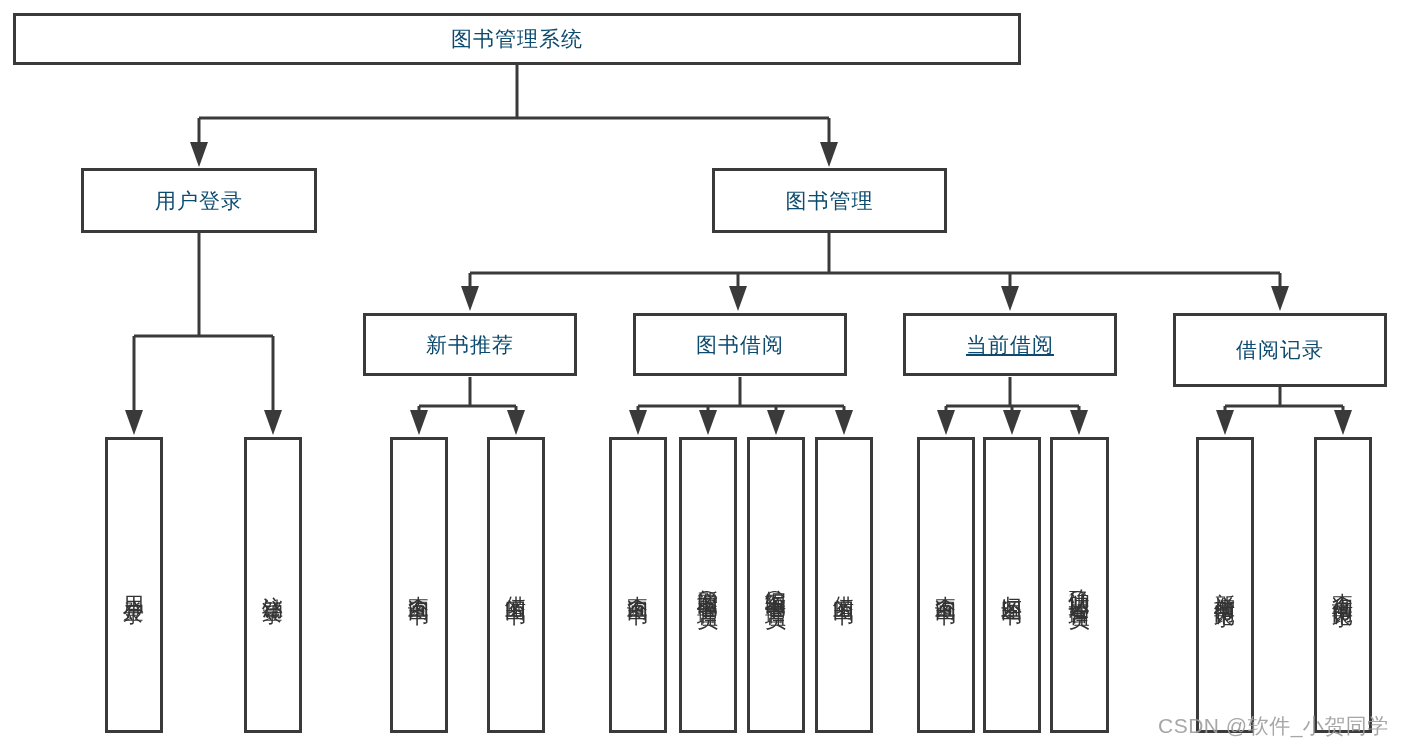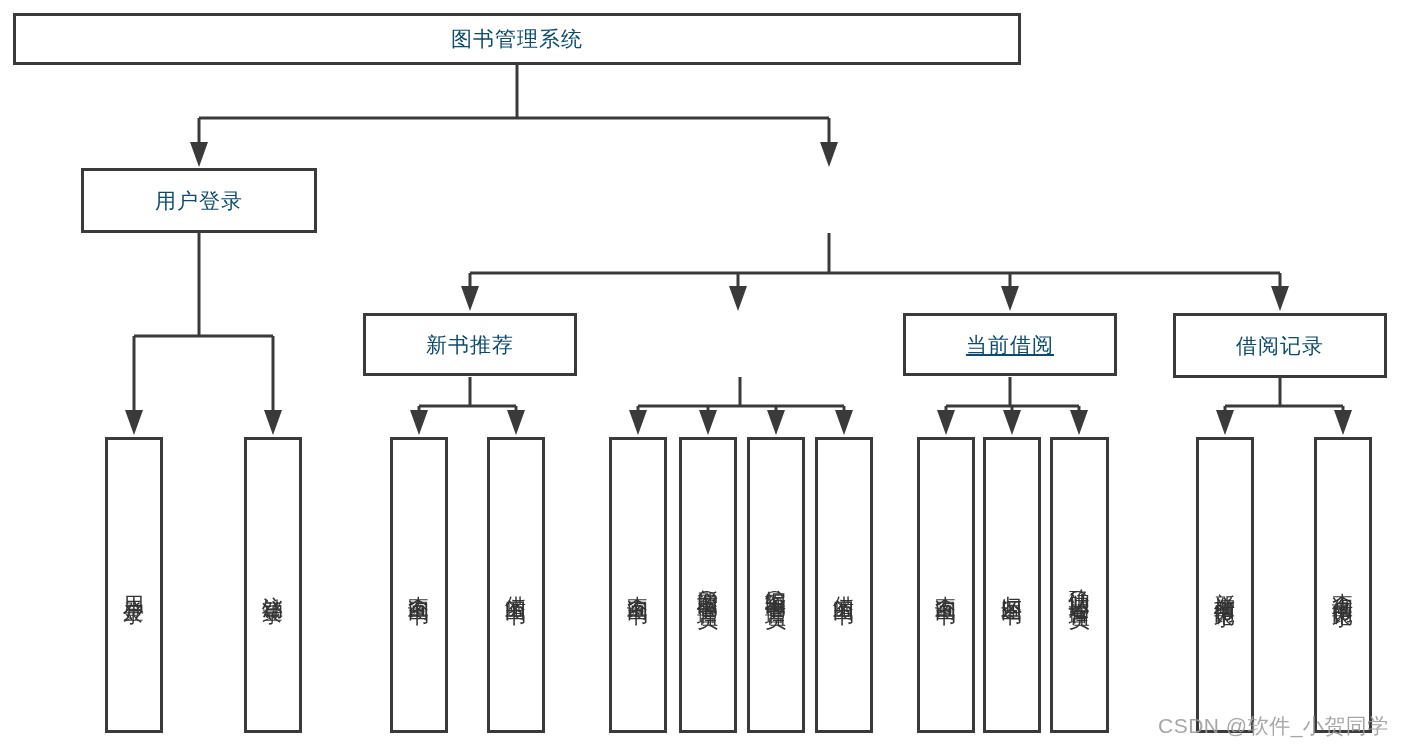--- a/index.html
+++ b/index.html
@@ -122,24 +122,26 @@
       <polygon points="1070,410 1088,410 1079,435" fill="#3a3a3a"></polygon>
       <line x1="1225" y1="406" x2="1225" y2="419" stroke="#3a3a3a" stroke-width="3"></line>
       <polygon points="1216,410 1234,410 1225,435" fill="#3a3a3a"></polygon>
       <line x1="1343" y1="406" x2="1343" y2="419" stroke="#3a3a3a" stroke-width="3"></line>
       <polygon points="1334,410 1352,410 1343,435" fill="#3a3a3a"></polygon>
     </svg>
 
   <div class="node" style="left:13px; top:13px; width:1008px; height:52px;">图书管理系统</div>
 
   <div class="node" style="left:81px; top:168px; width:236px; height:65px;">用户登录</div>
+  <div class="node" style="left:712px; top:168px; width:235px; height:65px;">图书管理</div>
 
   <div class="node" style="left:363px; top:313px; width:214px; height:63px;text-align:center;">新书推荐</div>
+  <div class="node" style="left:633px; top:313px; width:214px; height:63px;">图书借阅</div>
   <div class="node" style="left:903px; top:313px; width:214px; height:63px;text-decoration:underline;">当前借阅</div>
-  <div class="node" style="left:1173px; top:313px; width:214px; height:65px;">借阅记录</div>
+  <div class="node" style="left:1173px; top:313px; width:214px; height:74px;">借阅记录</div>
 
   <div class="leaf" style="left:105px; top:437px; width:58px; height:296px;">
     <span class="vtext">用户登录</span>
   </div>
   <div class="leaf" style="left:244px; top:437px; width:58px; height:296px;">
     <span class="vtext">注销登录</span>
   </div>
 
   <div class="leaf" style="left:390px; top:437px; width:58px; height:296px;">
     <span class="vtext">查询图书</span>

